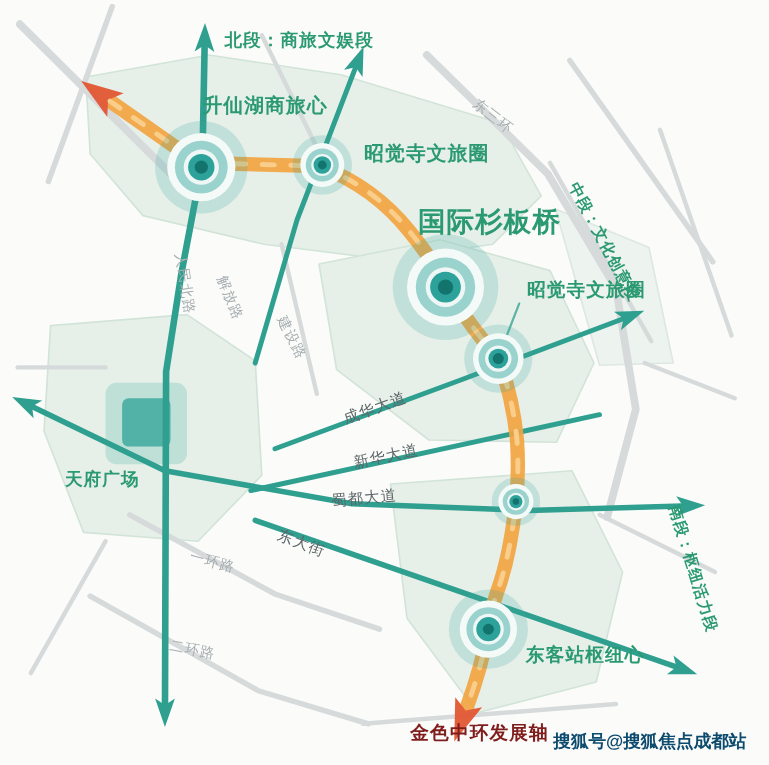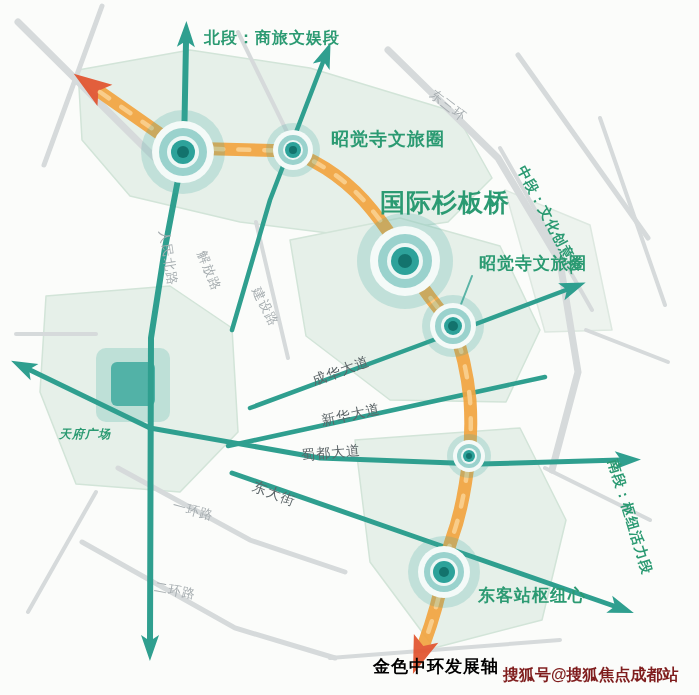--- a/index.html
+++ b/index.html
@@ -2,24 +2,24 @@
 <html><head>
 <meta charset="utf-8">
 <style>
   * { margin:0; padding:0; box-sizing:border-box; }
   html,body { background:#ffffff; }
   body { font-family:"Liberation Sans","DejaVu Sans",sans-serif; }
   .stage { position:relative; width:699px; height:695px; background:#fbfcfa; overflow:hidden; }
   .stage svg { position:absolute; left:0; top:0; }
   .lbl { position:absolute; white-space:nowrap; line-height:1.1; letter-spacing:1px; }
   .t-green { color:#2b9a72; font-weight:700; }
-  .t-orange { color:#000000; font-weight:700; }
+  .t-orange { color:#7f1d1d; font-weight:700; }
   .t-gray  { color:#a6adb0; font-weight:400; }
   .t-dark  { color:#5c6568; font-weight:500; }
-  .t-wm    { color:#7f1d1d; font-weight:700; letter-spacing:0; }
+  .t-wm    { color:#0c4a6e; font-weight:700; letter-spacing:0; }
   .region { fill:#e6f0e9; stroke:#d2e4d8; stroke-width:1.5; }
   .region-faint { fill:#edf3ee; stroke:#dde8e0; }
 </style>
 </head>
 <body>
 
 <div class="stage">
 
   <svg width="699" height="695" viewBox="0 0 699 695">
     <defs>
@@ -127,24 +127,25 @@
       <circle cx="444" cy="572" r="36" fill="rgba(64,170,161,0.22)"></circle>
       <circle cx="444" cy="572" r="26" fill="#f4faf8"></circle>
       <circle cx="444" cy="572" r="20" fill="rgba(64,170,161,0.5)"></circle>
       <circle cx="444" cy="572" r="14" fill="#eef7f5"></circle>
       <circle cx="444" cy="572" r="11" fill="#2da29a"></circle>
       <circle cx="444" cy="572" r="5" fill="#13736d"></circle>
     </g>
   </svg>
 
   <div class="lbl t-green" style="left:204px; top:29px;  font-size:16px;">北段：商旅文娱段</div>
+  <div class="lbl t-green" style="left:184px; top:87px;  font-size:18px;">升仙湖商旅心</div>
   <div class="lbl t-green" style="left:331px; top:130px; font-size:18px;text-align:center;">昭觉寺文旅圈</div>
   <div class="lbl t-green" style="left:362px; top:189px; font-size:25px;margin-left:18px;">国际杉板桥</div>
   <div class="lbl t-green" style="left:479px; top:255px; font-size:17px;">昭觉寺文旅圈</div>
-  <div class="lbl t-green" style="left:59px;  top:428px; font-size:12px;font-style:italic;">天府广场</div>
+  <div class="lbl t-green" style="left:59px;  top:428px; font-size:16px;">天府广场</div>
   <div class="lbl t-green" style="left:478px; top:587px; font-size:17px;">东客站枢纽心</div>
   <div class="lbl t-orange" style="left:373px; top:658px; font-size:17px;">金色中环发展轴</div>
   <div class="lbl t-wm" style="left:503px; top:666px; font-size:16px;">搜狐号@搜狐焦点成都站</div>
 
   <div class="lbl t-green" style="left:549px; top:220px; font-size:14px; transform:translate(-50%,-50%) rotate(62deg);">中段：文化创意段</div>
   <div class="lbl t-green" style="left:630px; top:517px; font-size:14px; transform:translate(-50%,-50%) rotate(73deg);">南段：枢纽活力段</div>
 
   <div class="lbl t-gray" style="left:448px; top:106px; font-size:13px; transform:translate(-50%,-50%) rotate(38deg);">东三环</div>
   <div class="lbl t-gray" style="left:168px; top:258px; font-size:13px; transform:translate(-50%,-50%) rotate(81deg);">人民北路</div>
   <div class="lbl t-gray" style="left:209px; top:271px; font-size:13px; transform:translate(-50%,-50%) rotate(68deg);">解放路</div>

